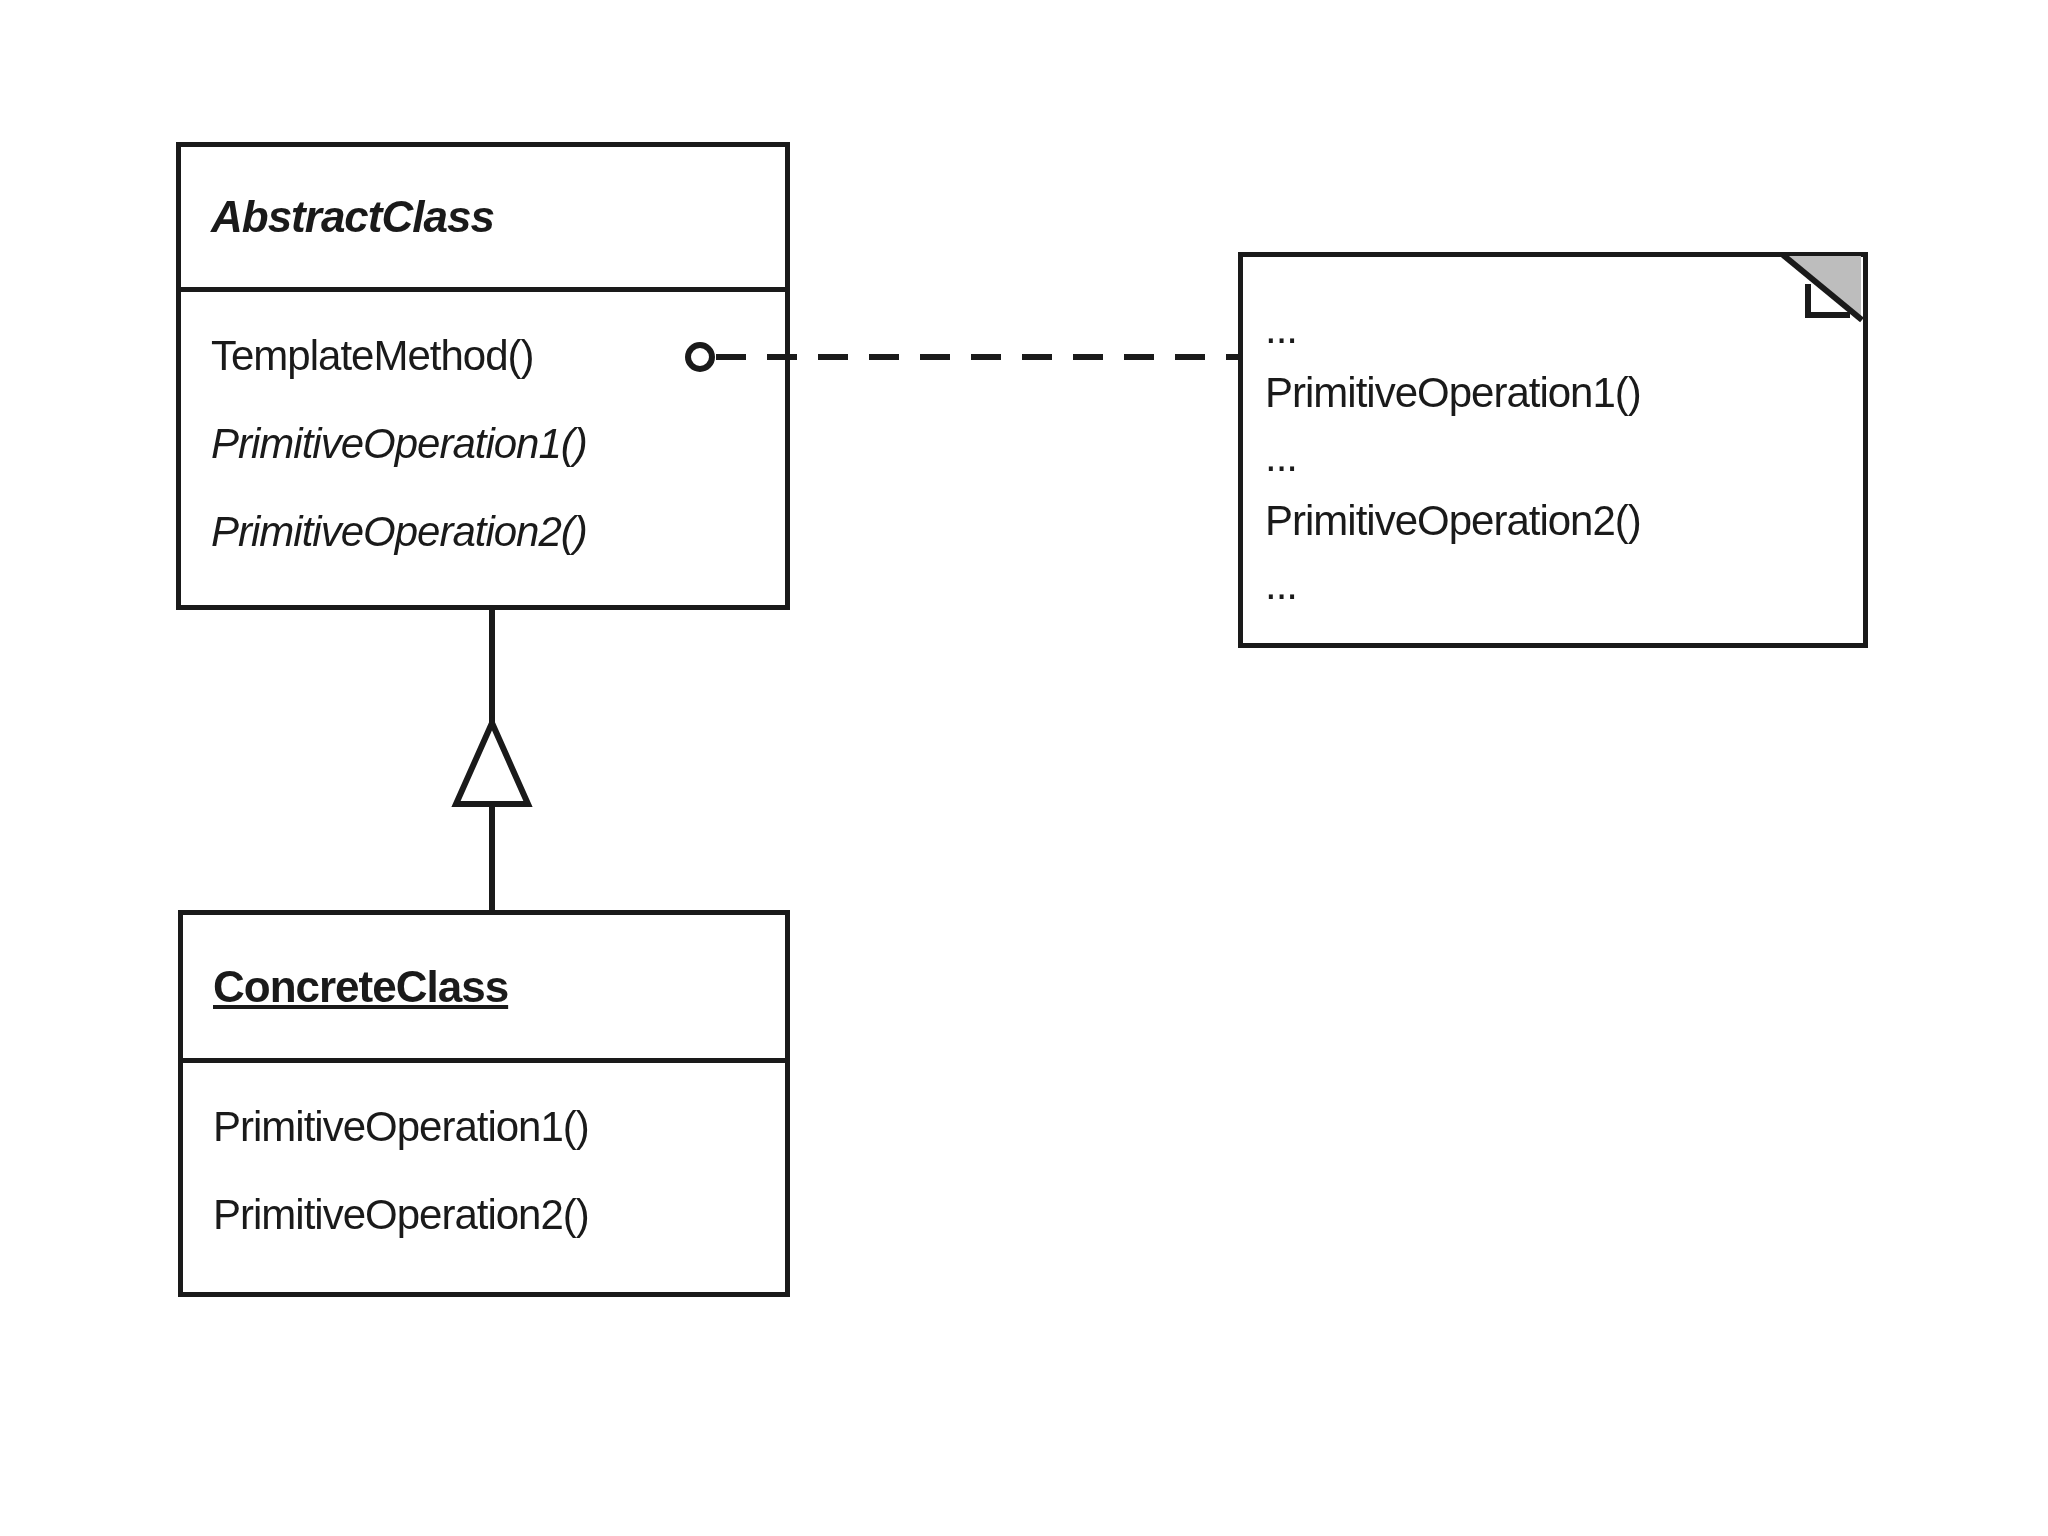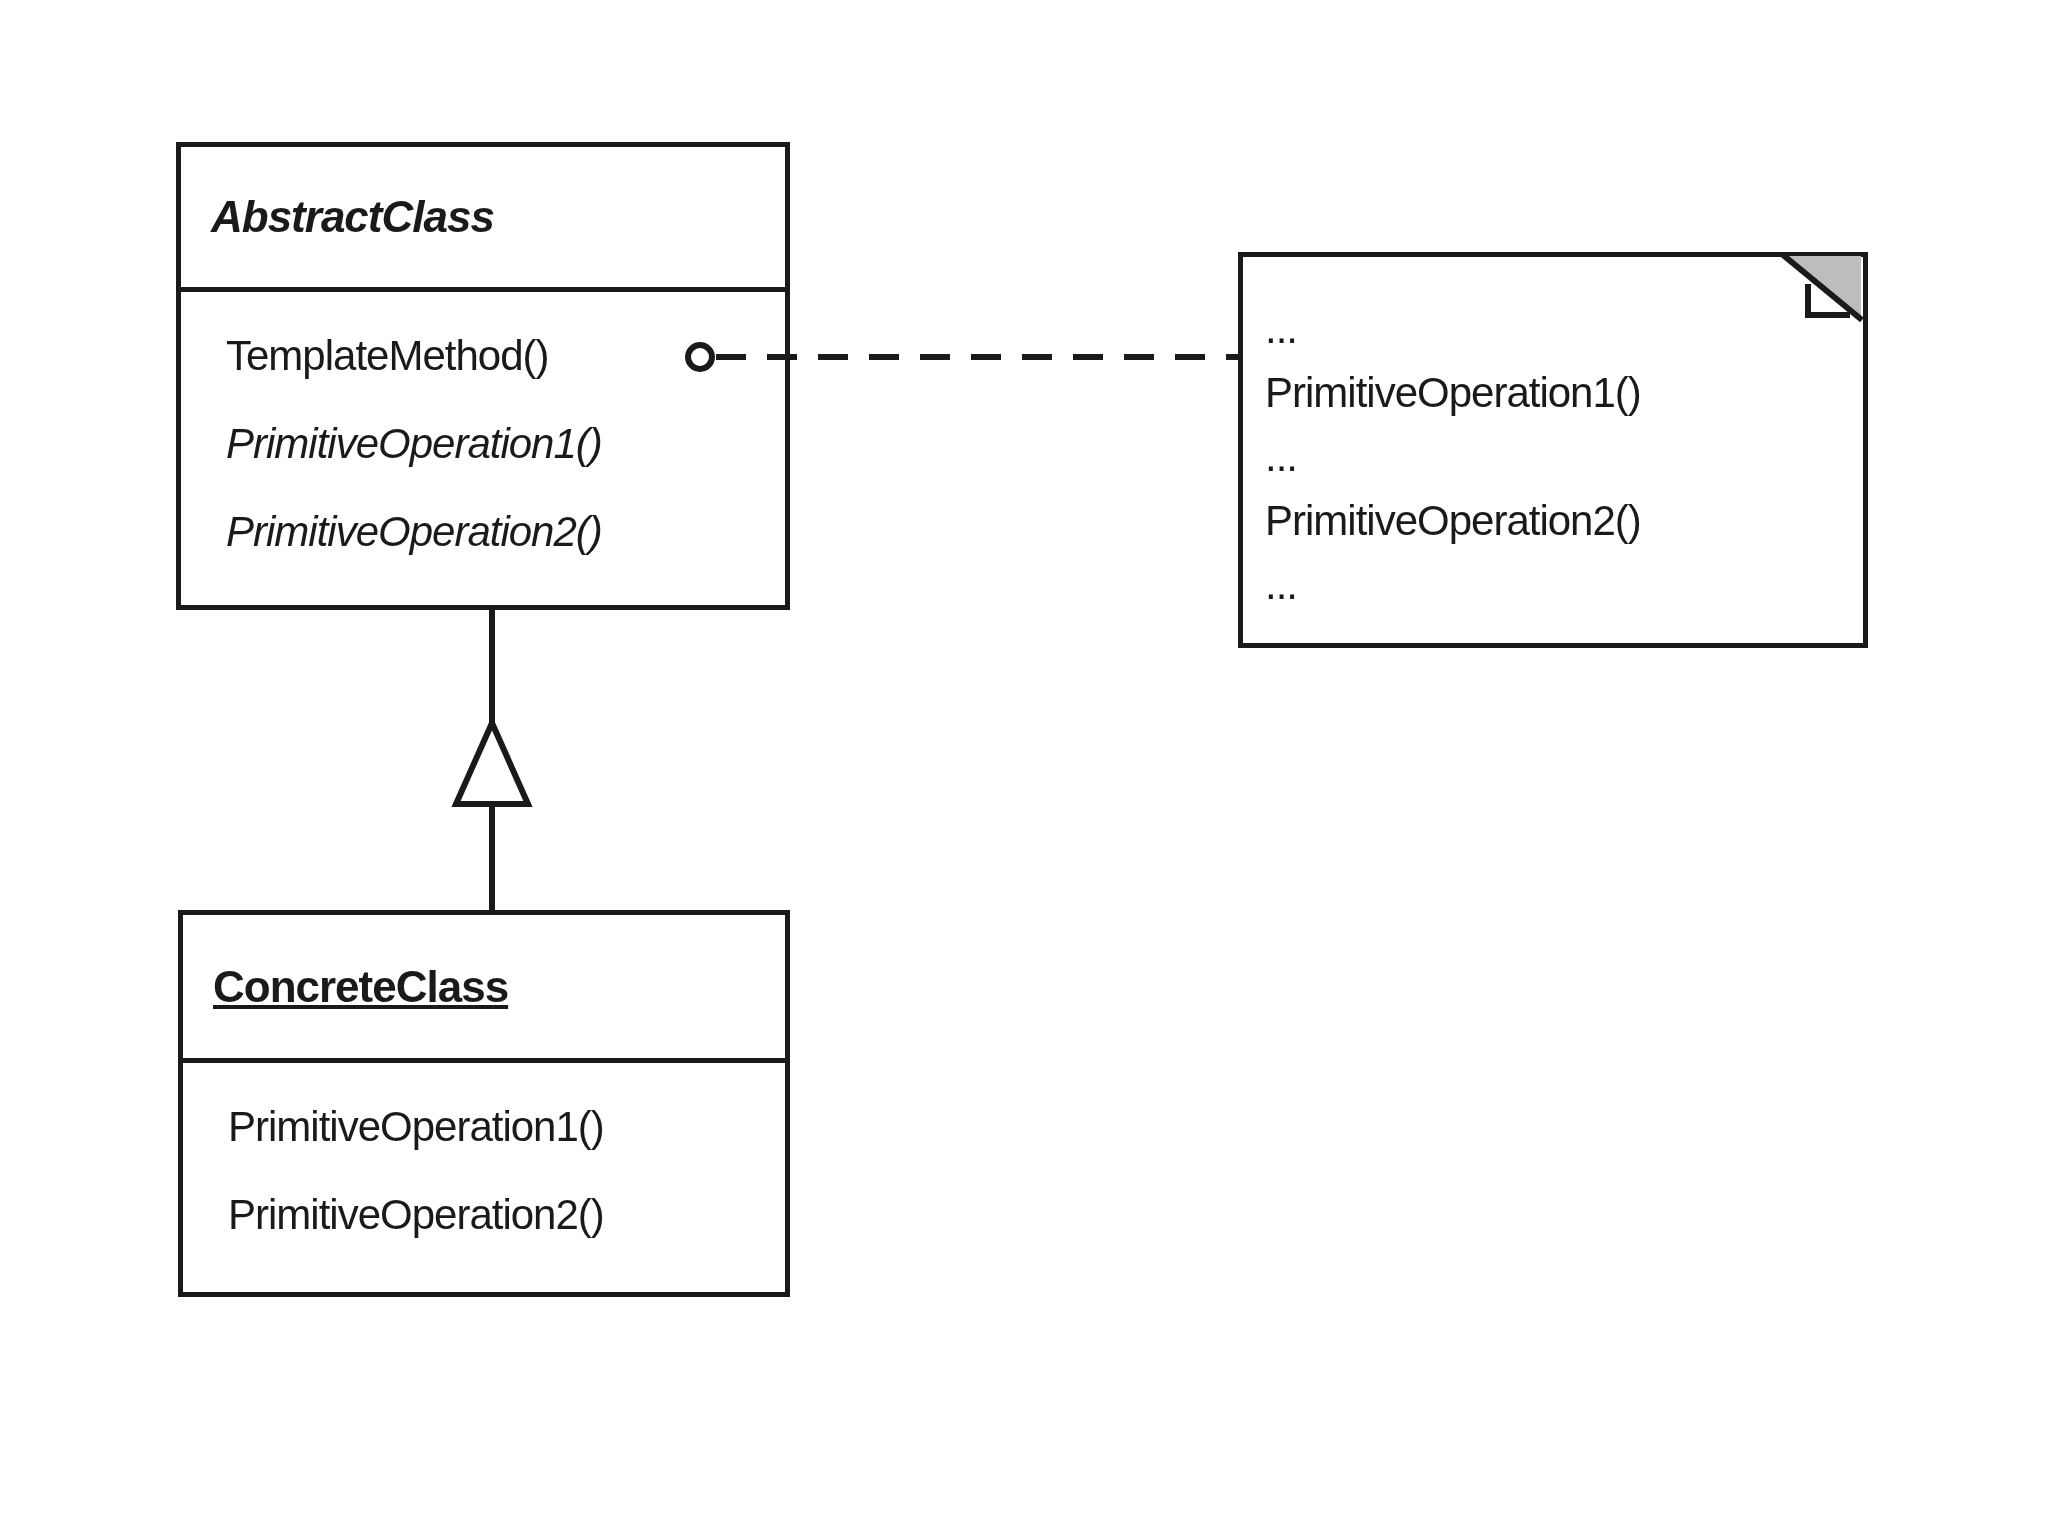--- a/index.html
+++ b/index.html
@@ -44,21 +44,21 @@
     display: flex; align-items: center;
     border-bottom: 5px solid var(--line);
     padding-left: 30px;
     font-weight: bold;
     font-size: 44px;
     letter-spacing: -1px;
   }
   .abstract .uml-title { height: 145px; font-style: italic; }
   .concrete .uml-title { height: 148px; text-decoration: underline; }
 
-  .uml-methods { padding: 20px 10px 0 30px; margin-left: 15px; }
+  .uml-methods { padding: 20px 10px 0 30px; }
   .uml-methods .m {
     font-size: 42px;
     line-height: 88px;
     letter-spacing: -1px;
     white-space: nowrap;
   }
   .m.italic { font-style: italic; }
 
   
   .note {

